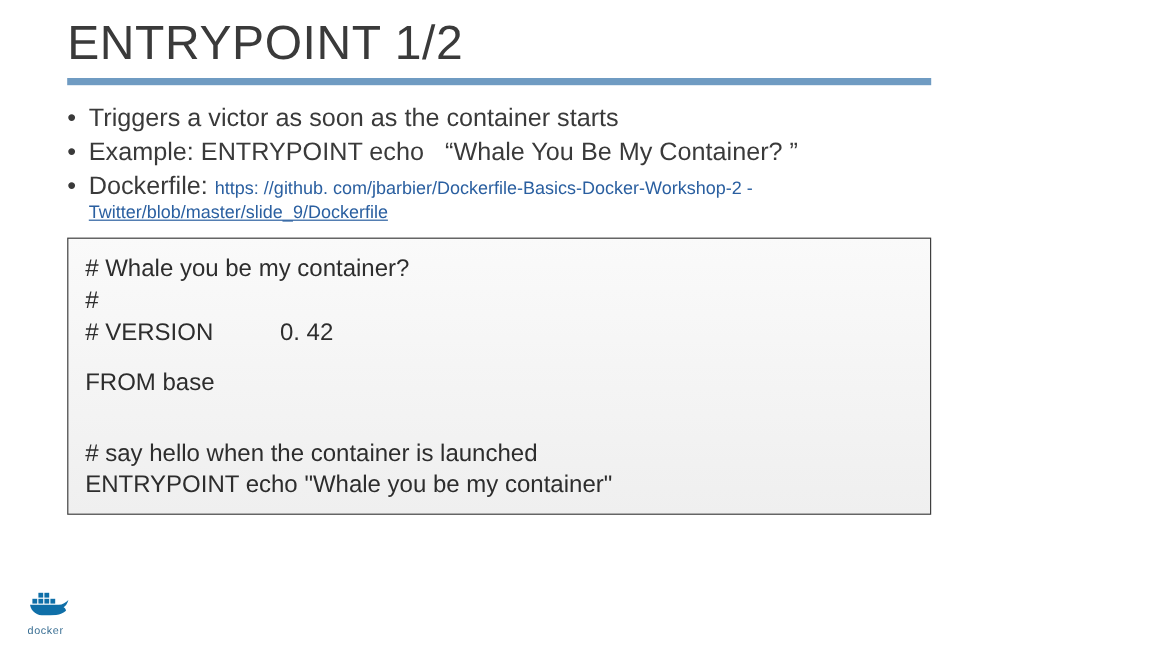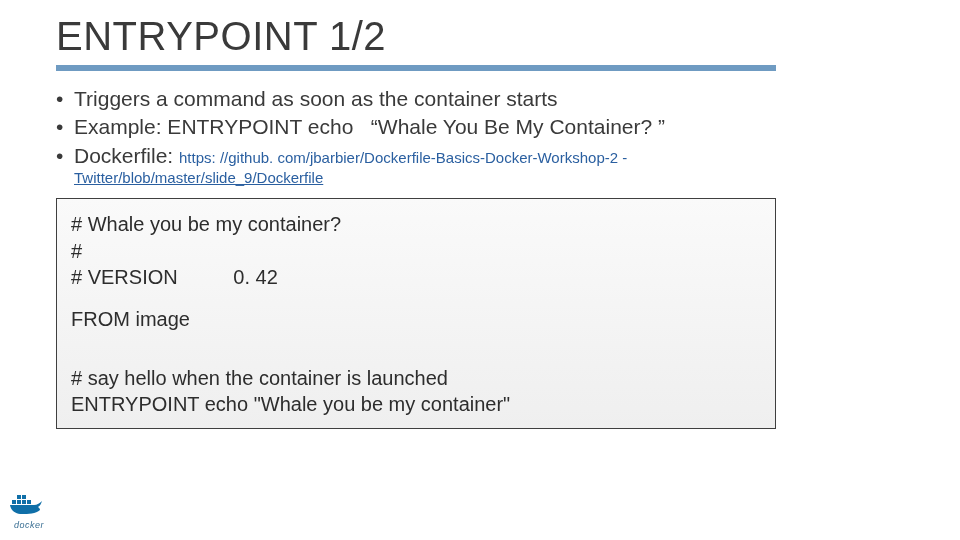--- a/index.html
+++ b/index.html
@@ -43,65 +43,64 @@
     background: linear-gradient(#fafafa, #efefef);
     padding: 12px 27px 10px 14px;
     margin-top: 8px;
     font-size: 20px;
     line-height: 1.32;
     color: #2d2d2d;
   }
   .codebox .spacer { height: 16px; }
   .logo {
     position: absolute;
-    left: 4px;
+    left: 23px;
     bottom: 10px;
     width: 40px;
-    text-align: right;
-    font-style: italic;
+    text-align: left;
   }
   .logo .word {
     font-size: 9px;
     color: #3a6f93;
     letter-spacing: 0.5px;
     margin-top: 2px;
   }
 </style>
 </head>
 <body>
 
 <div class="slide">
 
   <div class="title">ENTRYPOINT 1/2</div>
   <div class="rule"></div>
 
   <div class="bullets">
     <div class="row">
       <span class="dot">•</span>
-      <span class="txt">Triggers a command as soon as the container starts</span>
+      <span class="txt">Triggers a victor as soon as the container starts</span>
     </div>
     <div class="row">
       <span class="dot">•</span>
       <span class="txt">Example: ENTRYPOINT echo &nbsp;&nbsp;“Whale You Be My Container? ”</span>
     </div>
     <div class="row">
       <span class="dot">•</span>
       <span class="txt">
         <span>Dockerfile: </span><span class="link">https: //github. com/jbarbier/Dockerfile-Basics-Docker-Workshop-2 -</span>
       </span>
     </div>
     <div class="link-cont">Twitter/blob/master/slide_9/Dockerfile</div>
   </div>
 
   <div class="codebox">
     <div># Whale you be my container?</div>
     <div>#</div>
     <div># VERSION &nbsp;&nbsp;&nbsp;&nbsp;&nbsp;&nbsp;&nbsp;&nbsp; 0. 42</div>
     <div class="spacer"></div>
-    <div>FROM image</div>
+    <div>FROM base</div>
     <div class="spacer"></div>
     <div class="spacer"></div>
     <div># say hello when the container is launched</div>
     <div>ENTRYPOINT echo "Whale you be my container"</div>
   </div>
 
   <div class="logo">
     <svg width="36" height="22" viewBox="0 0 36 22">
       <g fill="#0f6fa8">
         <rect x="4" y="8" width="4" height="4"></rect>

